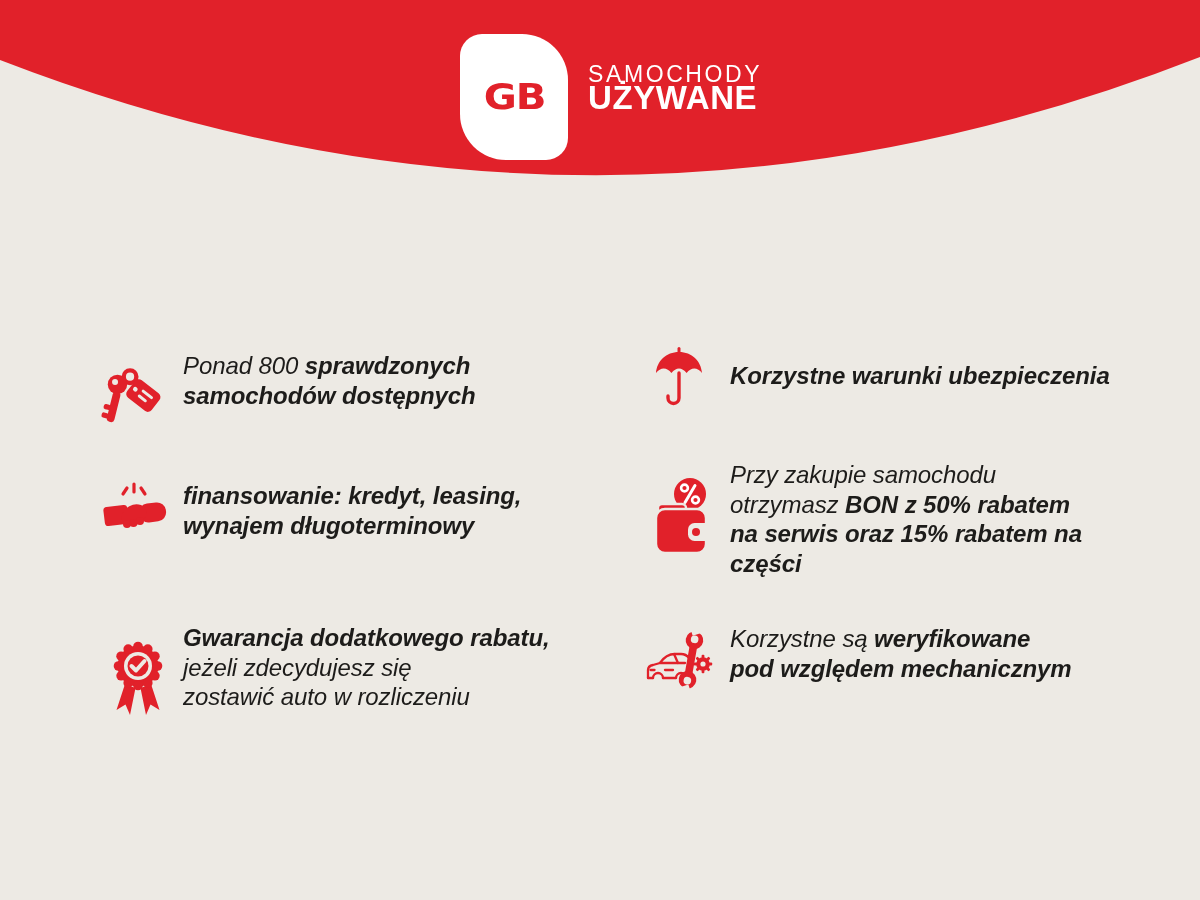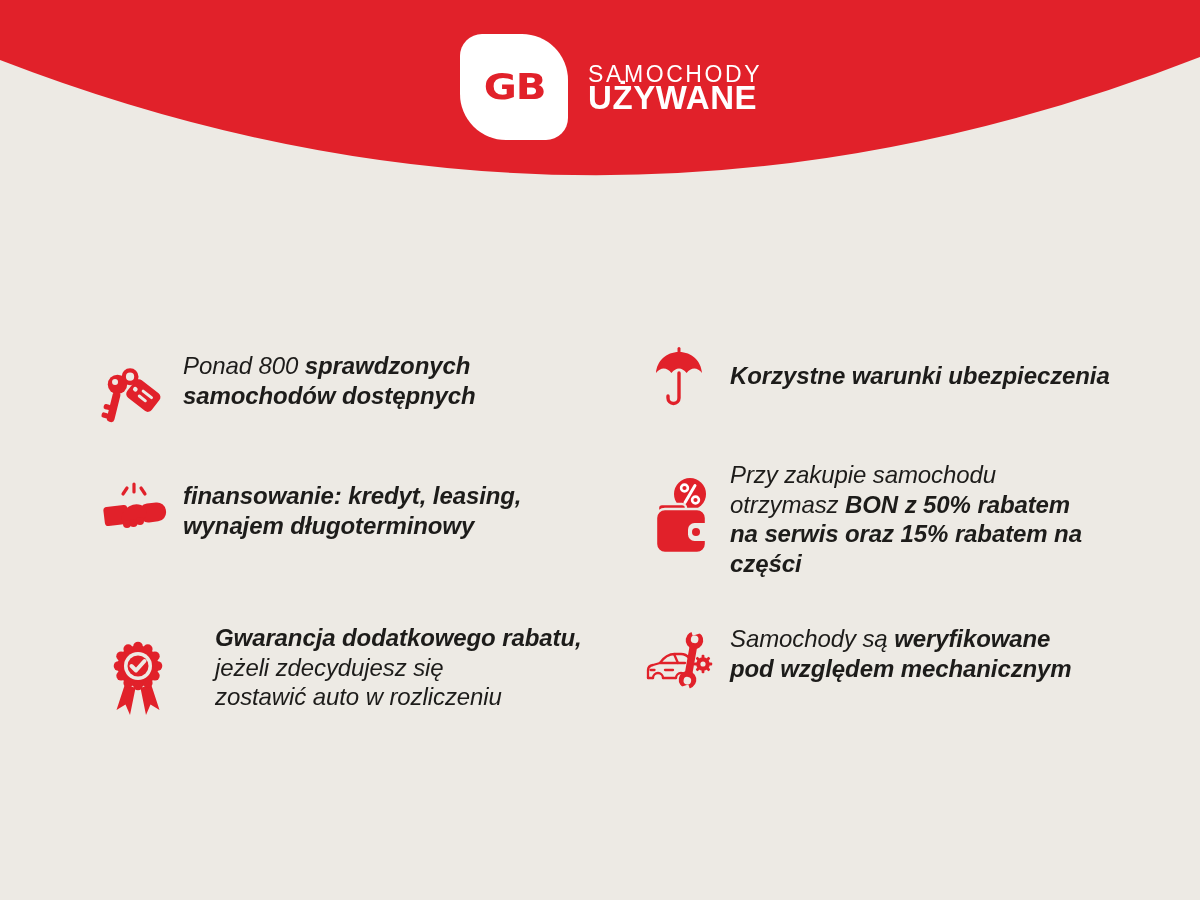--- a/index.html
+++ b/index.html
@@ -19,21 +19,21 @@
     color:var(--ink);
   }
   
   .header-svg{position:absolute;left:0;top:0;display:block;}
   .f-red{fill:var(--red);}
   .f-bg{fill:var(--bg);}
   .s-red{stroke:var(--red);fill:none;}
   .s-bg{stroke:var(--bg);fill:none;}
   .s-wh{stroke:var(--white);fill:none;}
   .logo-box{
-    position:absolute;left:460px;top:34px;width:108px;height:106px;
+    position:absolute;left:460px;top:34px;width:108px;height:126px;
     background:var(--white);
     border-radius:22px 46px 22px 46px;
     display:flex;align-items:center;justify-content:center;
   }
   .monogram{
     font-family:"DejaVu Sans","Liberation Sans",sans-serif;
     font-weight:700;font-size:36px;color:var(--red);
     transform:scaleX(1.12);letter-spacing:-1px;
     line-height:1;
   }
@@ -131,21 +131,21 @@
         <circle class="f-red" cx="41.8" cy="43.9" r="4.8"></circle>
           <circle class="f-red" cx="22.2" cy="10.1" r="4.8"></circle>
         <circle class="f-red" cx="41.8" cy="10.1" r="4.8"></circle>
           <circle class="f-red" cx="22.2" cy="43.9" r="4.8"></circle>
       </g>
       <circle class="f-bg" cx="32" cy="27" r="14"></circle>
       <circle class="f-red" cx="32" cy="27" r="10.5"></circle>
       <polyline class="s-bg" points="25.5,27 30,31.5 38.5,22" stroke-width="4" stroke-linecap="round" stroke-linejoin="round"></polyline>
     </svg>
   </div>
-  <div class="feature-text" style="left:183px;top:623px;margin-left:32px;">
+  <div class="feature-text" style="left:183px;top:623px;">
       <div class="line"><b>Gwarancja dodatkowego rabatu,</b></div>
       <div class="line"><span>jeżeli zdecydujesz się</span></div>
       <div class="line"><span>zostawić auto w rozliczeniu</span></div>
     </div>
 
   <div class="icon-box" style="left:654px;top:346px;width:50px;height:66px;">
     <svg viewBox="0 0 50 66">
       <line class="s-red" x1="25" y1="2.5" x2="25" y2="8" stroke-width="3" stroke-linecap="round"></line>
       <path class="f-red" d="M2,27 C3,15 12,6 25,6 C38,6 47,15 48,27 Q44.5,22.5 40.3,22.5 Q36,22.5 32.6,27 Q29,22.5 25,22.5 Q21,22.5 17.4,27 Q14,22.5 9.7,22.5 Q5.5,22.5 2,27 Z"></path>
       <path class="s-red" d="M25,27 L25,52 A5.5,5.5 0 0 1 14,52 L14,50" stroke-width="3.4" stroke-linecap="round"></path>
@@ -203,17 +203,17 @@
         <circle class="f-bg" cx="46" cy="10" r="3.8"></circle>
         <rect class="f-bg" x="41.5" y="-3" width="9" height="8" transform="rotate(-28 46 2)"></rect>
         <rect class="f-red" x="42.2" y="15" width="7.6" height="32" rx="2.4"></rect>
         <circle class="f-red" cx="46" cy="51" r="8.8"></circle>
         <circle class="f-bg" cx="46" cy="52" r="3.8"></circle>
         <rect class="f-bg" x="41.5" y="57" width="9" height="8" transform="rotate(-28 46 62)"></rect>
       </g>
     </svg>
   </div>
   <div class="feature-text" style="left:730px;top:624px;">
-      <div class="line"><span>Samochody są </span><b>weryfikowane</b></div>
+      <div class="line"><span>Korzystne są </span><b>weryfikowane</b></div>
       <div class="line"><b>pod względem mechanicznym</b></div>
     </div>
 
 </div>
 
 </body></html>

